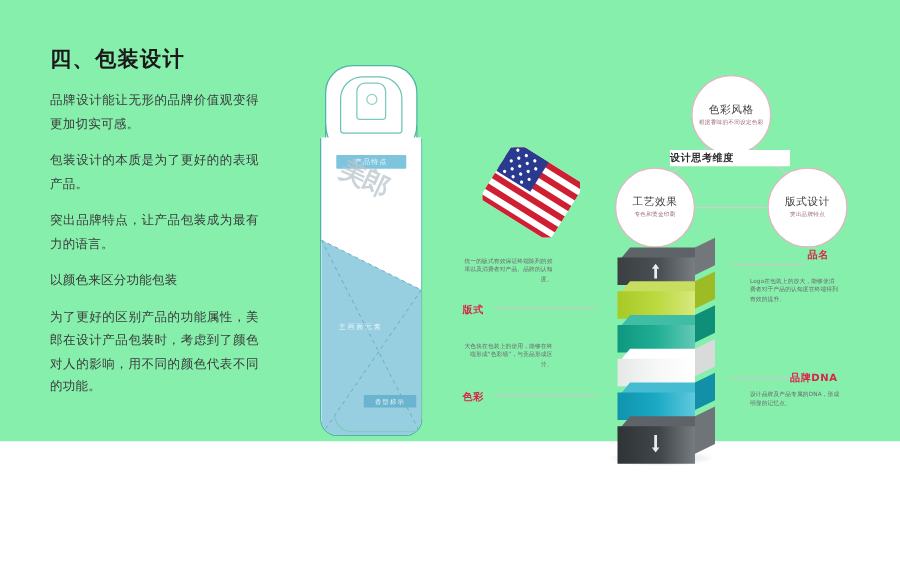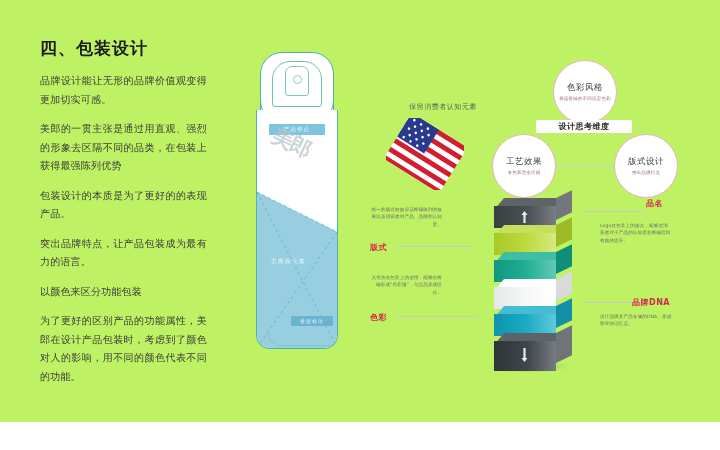--- a/index.html
+++ b/index.html
@@ -1,19 +1,19 @@
 <!DOCTYPE html>
 <html><head>
 <meta charset="utf-8">
 <style>
   html,body{margin:0;padding:0;background:#ffffff;}
   body{width:720px;height:450px;overflow:hidden;
        font-family:"DejaVu Sans","Liberation Sans",sans-serif;
        color:#333;}
-  .page{position:relative;width:720px;height:422px;background:#bef264;}
+  .page{position:relative;width:720px;height:353px;background:#86efac;}
 
   
   .left-col{position:absolute;left:40px;top:38px;width:185px;}
   .sec-title{font-size:17px;font-weight:bold;color:#1a1a1a;letter-spacing:1px;
              margin:0 0 14px 0;line-height:1.2;}
   .para{font-size:10px;line-height:1.85;color:#3a3a3a;margin:0 18px 11px 0;
         letter-spacing:.2px;text-align:justify;}
 
   
   .can-wrap{position:absolute;left:248px;top:52px;width:96px;height:300px;}
@@ -63,21 +63,21 @@
   .venn{position:absolute;left:128px;top:-2px;width:200px;height:140px;}
   .vc{position:absolute;width:62px;height:62px;border-radius:50%;
       border:1.3px solid #e6b3bf;background:#fff;
       display:flex;flex-direction:column;align-items:center;justify-content:center;}
   .vc-t{font-size:8.5px;color:#3c3c3c;letter-spacing:.5px;}
   .vc-s{font-size:4.5px;color:#a06b78;letter-spacing:.2px;margin-top:2px;line-height:1.3;
         text-align:center;width:56px;}
   .v-top{left:69px;top:2px;}
   .v-left{left:8px;top:76px;}
   .v-right{left:130px;top:76px;}
-  .v-center{position:absolute;left:52px;top:62px;width:96px;text-align:center;
+  .v-center{position:absolute;left:52px;top:62px;width:96px;text-align:left;
       font-size:8px;font-weight:bold;color:#2b2b2b;letter-spacing:.5px;background:#fff;
       padding:1px 0;}
 
   
   .stack{position:absolute;left:120px;top:138px;width:110px;height:180px;}
   .blk{position:absolute;left:18px;width:62px;height:22px;}
   .blk .face{position:absolute;left:0;top:8px;width:62px;height:22px;}
   .blk .top{position:absolute;left:0;top:0;width:62px;height:12px;
       transform:skewX(-40deg);transform-origin:bottom left;}
   .blk .side{position:absolute;left:62px;top:0px;width:16px;height:22px;
@@ -92,21 +92,20 @@
   .lead{position:absolute;height:1px;background:#c9c9c9;}
 </style>
 </head>
 <body>
 
 <div class="page">
 
   <div class="left-col">
     <div class="sec-title">四、包装设计</div>
     <p class="para">品牌设计能让无形的品牌价值观变得更加切实可感。</p>
-    <p class="para">美郎的一贯主张是通过用直观、强烈的形象去区隔不同的品类，在包装上获得最强陈列优势</p>
     <p class="para">包装设计的本质是为了更好的的表现产品。</p>
     <p class="para">突出品牌特点，让产品包装成为最有力的语言。</p>
     <p class="para">以颜色来区分功能包装</p>
     <p class="para">为了更好的区别产品的功能属性，美郎在设计产品包装时，考虑到了颜色对人的影响，用不同的颜色代表不同的功能。</p>
   </div>
 
   <div class="can-wrap">
     <div class="can-cap">
       <div class="can-cap-inner"></div>
       <div class="can-nozzle"></div>
@@ -125,21 +124,20 @@
       </div>
       <div class="lbl-main">主画面元素</div>
       <div class="tag-bot">香型标示</div>
       <div class="can-bottom"></div>
     </div>
   </div>
 
   <div class="right-col">
 
 
-    <div class="flag-cap">保留消费者认知元素</div>
     <svg class="flag" viewBox="0 0 78 72">
       <g transform="rotate(32 39 36)">
         <clipPath id="fclip">
             <polygon points="6,8 72,8 72,62 6,62"></polygon>
           </clipPath>
         <g clip-path="url(#fclip)">
           <rect x="6" y="8" width="66" height="54" fill="#ffffff"></rect>
           <rect x="6" y="8" width="66" height="5" fill="#cf2033"></rect>
           <rect x="6" y="18" width="66" height="5" fill="#cf2033"></rect>
           <rect x="6" y="28" width="66" height="5" fill="#cf2033"></rect>

